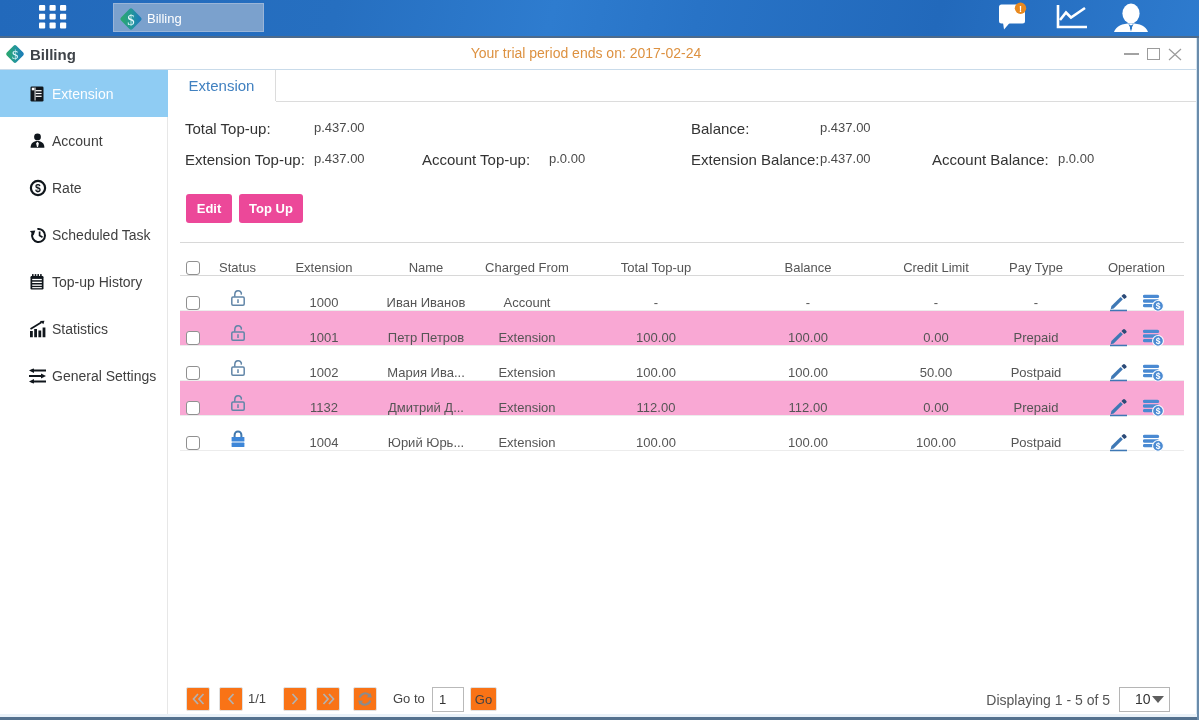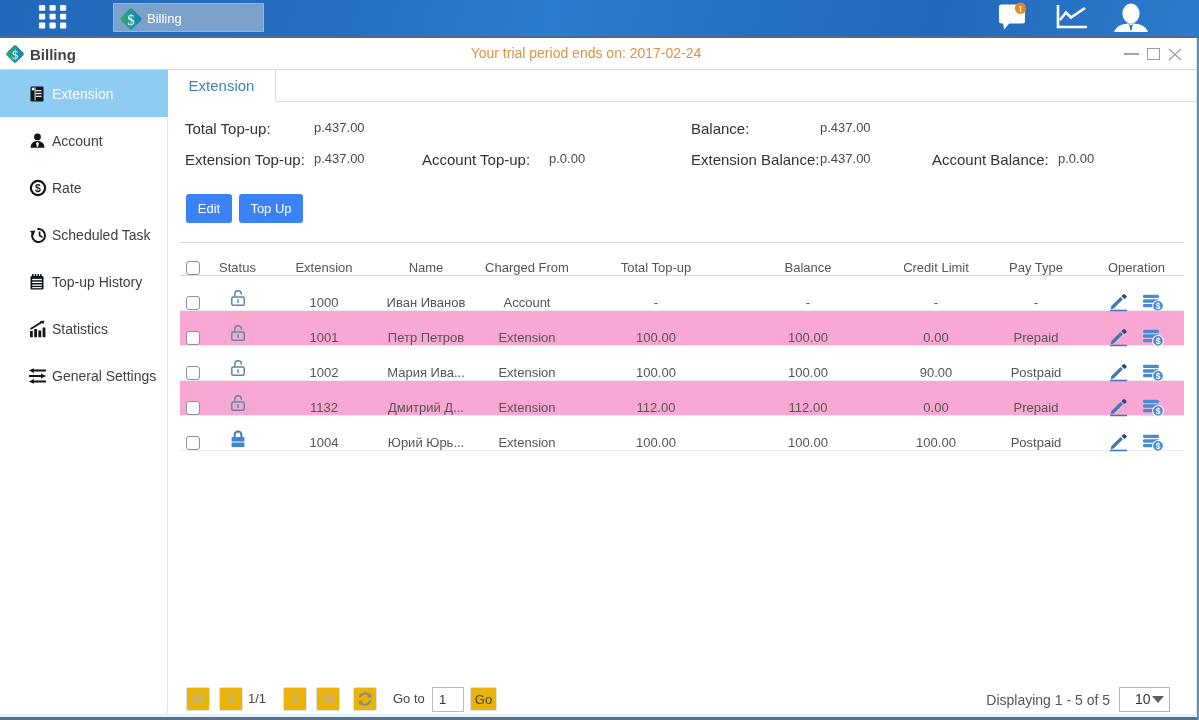--- a/index.html
+++ b/index.html
@@ -13,32 +13,32 @@
 .trial{left:436px;top:45px;width:300px;text-align:center;font-size:14px;color:#dd9140}
 .sidebar{left:0;top:70px;width:168px;height:644px;background:#fff;border-right:1px solid #e7e7e7}
 .sitem{position:absolute;left:0;width:168px;height:47px;color:#3f3f3f;font-size:14px}
 .sitem .lbl{position:absolute;left:52px;top:50%;transform:translateY(-50%)}
 .sitem svg{position:absolute;left:29px;top:50%;transform:translateY(-50%)}
 .sitem.act{background:#8fccf3;color:#fdfeff}
 .tabstrip-line{left:276px;top:101px;width:921px;height:1px;background:#dcdcdc}
 .tab{left:168px;top:70px;width:108px;height:31px;background:#fff;border-right:1px solid #dcdcdc;color:#4181c0;font-size:15px;text-align:center;line-height:31px}
 .lb{font-weight:normal;color:#333;font-size:15px}
 .val{color:#4a4a4a;font-size:13px}
-.btn{position:absolute;background:#3b82f6;color:#fff;font-size:13px;font-weight:normal;text-align:center;border-radius:3px;height:29px;line-height:29px;top:194px}
+.btn{position:absolute;background:#ec4899;color:#fff;font-size:13px;font-weight:bold;text-align:center;border-radius:3px;height:29px;line-height:29px;top:194px}
 .tbl{left:180px;top:242px;width:1004px}
 .trow{display:flex;align-items:flex-end}
 .hd{height:33.5px;border-top:1px solid #d8d8d8;border-bottom:1px solid #d8d8d8;color:#555;font-size:13px}
 .row{height:35.05px;border-bottom:1px solid #ececec;font-size:13px;color:#555}
 .row.alt{background:#f9a8d4}
 .c{flex:none;text-align:center}
 .c1{width:30px;text-align:left}.c2{width:55px}.c3{width:118px}.c4{width:86px}.c5{width:116px}.c6{width:142px}.c7{width:162px}.c8{width:94px}.c9{width:106px}.c10{width:95px}
 .cb{display:inline-block;width:14px;height:14px;border:1px solid #909090;border-radius:3px;background:#fff;margin-left:6px;vertical-align:middle}
 .ops{display:flex;justify-content:center;align-items:center;gap:15px}
 .ops svg{transform:translateY(1.5px)}
-.pbtn{position:absolute;top:687px;width:24px;height:24px;background:#eab308;border:1px solid #e0e0e0;border-radius:2px;display:flex;align-items:center;justify-content:center}
+.pbtn{position:absolute;top:687px;width:24px;height:24px;background:#f97316;border:1px solid #e0e0e0;border-radius:2px;display:flex;align-items:center;justify-content:center}
 .ptxt{position:absolute;top:687px;height:24px;line-height:24px;font-size:13px;color:#444}
 .ginput{position:absolute;left:432px;top:687px;width:32px;height:25px;border:1px solid #b9b9b9;background:#fff;font-size:13px;color:#333;line-height:23px;padding-left:6px}
 .disp{position:absolute;left:960px;top:688px;width:150px;height:24px;line-height:24px;font-size:14px;color:#555;text-align:right}
 .dd{position:absolute;left:1119px;top:687px;width:51px;height:25px;border:1px solid #b5b5b5;background:#fff;font-size:14px;color:#333;line-height:23px;padding-left:15px}
 .dd .tri{position:absolute;right:5px;top:8px;width:0;height:0;border-left:6.5px solid transparent;border-right:6.5px solid transparent;border-top:7px solid #5e5e5e}
 .botlight{left:0;top:714px;width:1199px;height:3px;background:#e9f1f8}
 .botdark{left:0;top:717px;width:1199px;height:3px;background:#54718e}
 .rborder{left:1197px;top:38px;width:2px;height:682px;background:#6a8cab}
 </style></head>
 <body>
@@ -310,21 +310,21 @@
             <rect x="1.8" y="10" width="12.4" height="8.2" rx="1.2"></rect>
             <path d="M4.8 10 V6.9 A3.3 3.3 0 0 1 11.2 5.8 V7.4" transform="rotate(4 8 8)"></path>
           </g>
           <path d="M8 12.3 V16" stroke="#6286a8" stroke-width="1.5" fill="none"></path>
         </svg></div>
     <div class="c c3">1002</div>
     <div class="c c4">Мария Ива...</div>
     <div class="c c5">Extension</div>
     <div class="c c6">100.00</div>
     <div class="c c7">100.00</div>
-    <div class="c c8">90.00</div>
+    <div class="c c8">50.00</div>
     <div class="c c9">Postpaid</div>
     <div class="c c10 ops">
         <svg width="19" height="18" viewBox="0 0 19 18">
           <g>
             <path d="M2.4 12.6 L11.6 3.4 L13.9 5.7 L4.7 14.9 L1.7 15.7 Z" fill="#3e78b5"></path>
             <path d="M12.4 2.6 L14 1 A1.4 1.4 0 0 1 16 1 L17.2 2.2 A1.4 1.4 0 0 1 17.2 4.2 L15.2 5.4 Z" fill="#2b4a77"></path>
             <rect x="1" y="16.2" width="17" height="1.8" fill="#3e78b5"></rect>
           </g>
         </svg> 
         <svg width="21" height="18" viewBox="0 0 21 18">

